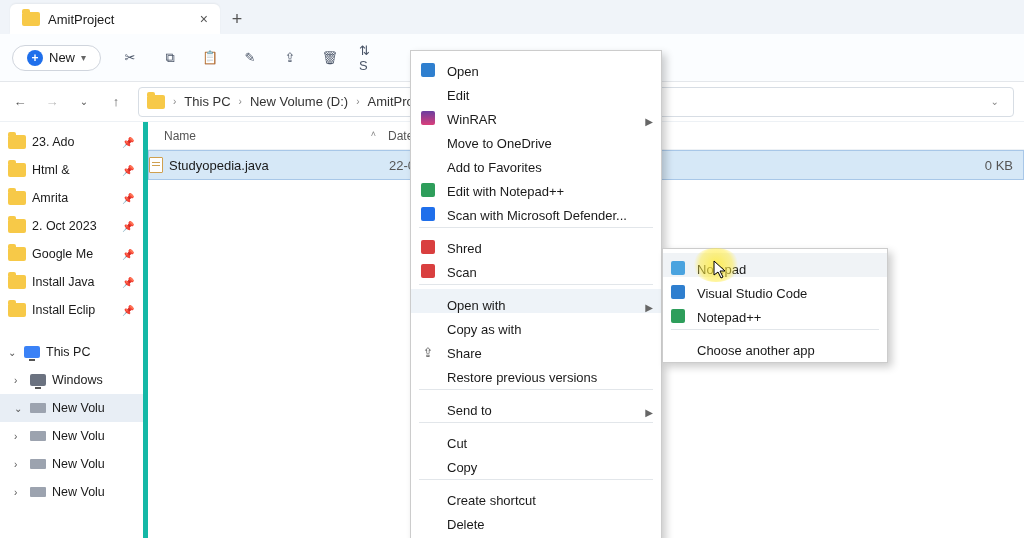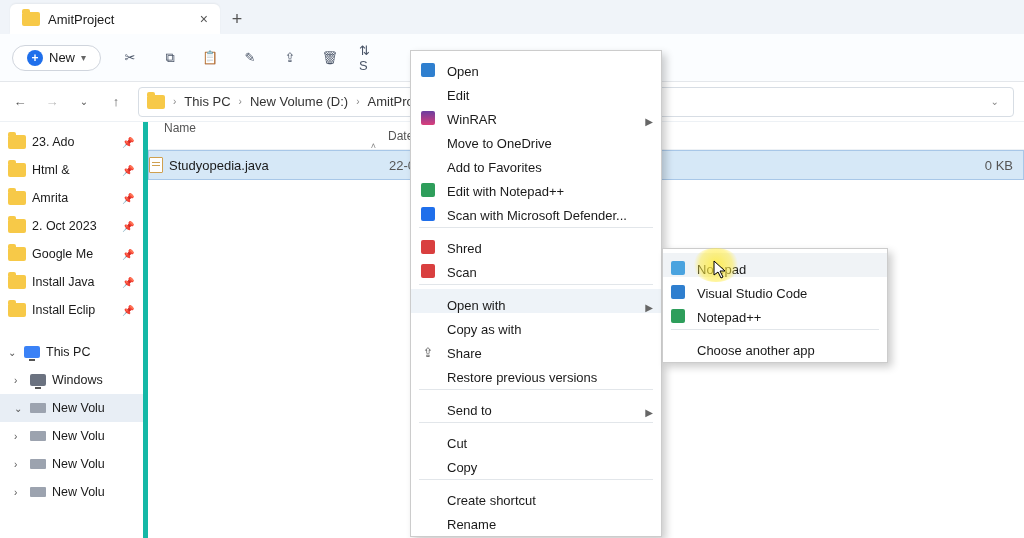--- a/index.html
+++ b/index.html
@@ -32,21 +32,21 @@
 .sidebar { width: 148px; border-right: 5px solid #14b8a6; overflow: hidden; padding-top: 6px; }
 .sb-item { display: flex; align-items: center; gap: 6px; padding: 4px 8px; height: 28px; white-space: nowrap; font-size: 12.5px; }
 .sb-item.sel { background: #e8eef5; }
 .pin { color: #888; font-size: 10px; margin-left: auto; }
 .sb-sep { height: 14px; }
 .tree-toggle { width: 10px; font-size: 10px; color: #555; }
 
 
 .main { flex: 1; position: relative; }
 .cols { display: flex; height: 28px; align-items: center; border-bottom: 1px solid #edf1f5; color: #555; font-size: 12px; }
-.col-name { width: 240px; padding-left: 16px; display: flex; align-items: flex-start; gap: 6px; flex-direction: column; }
+.col-name { width: 240px; padding-left: 16px; display: flex; align-items: flex-start; gap: 6px; }
 .col-date { width: 110px; }
 .col-size { width: 60px; text-align: right; padding-right: 10px; }
 .colsort { font-size: 9px; color: #888; margin-left: auto; margin-right: 12px; }
 .filerow { display: flex; height: 30px; align-items: center; font-size: 13px; }
 .filerow.sel { background: #d6e8f7; border: 1px solid #a8c7e8; }
 .cell-name { width: 240px; padding-left: 0; display: flex; align-items: center; gap: 6px; }
 .cell-date { width: 110px; color: #555; }
 .cell-size { width: 60px; text-align: right; padding-right: 10px; color: #555; }
 .ico-folder { width: 18px; height: 14px; background: #f7c948; border-radius: 2px; position: relative; }
 .ico-folder::before { content: ""; position: absolute; top: -3px; left: 0; width: 8px; height: 4px; background: #f7c948; border-radius: 2px 2px 0 0; }
@@ -328,20 +328,26 @@
     <div class="ctx-item">
       <span class="ctx-icon">
         <span class="ctx-icon"></span>
       </span>
       <span>Create shortcut</span>
     </div>
     <div class="ctx-item">
       <span class="ctx-icon">
         <span class="ctx-icon"></span>
       </span>
+      <span>Delete</span>
+    </div>
+    <div class="ctx-item">
+      <span class="ctx-icon">
+        <span class="ctx-icon"></span>
+      </span>
       <span>Rename</span>
     </div>
   </div>
 
 <div class="ctx ctx2" id="ctx2">
     <div class="ctx-item hov">
       <span class="ctx-icon">
         <span class="sq" style="background:#4aa3df"></span>
       </span>
       <span>Notepad</span>

